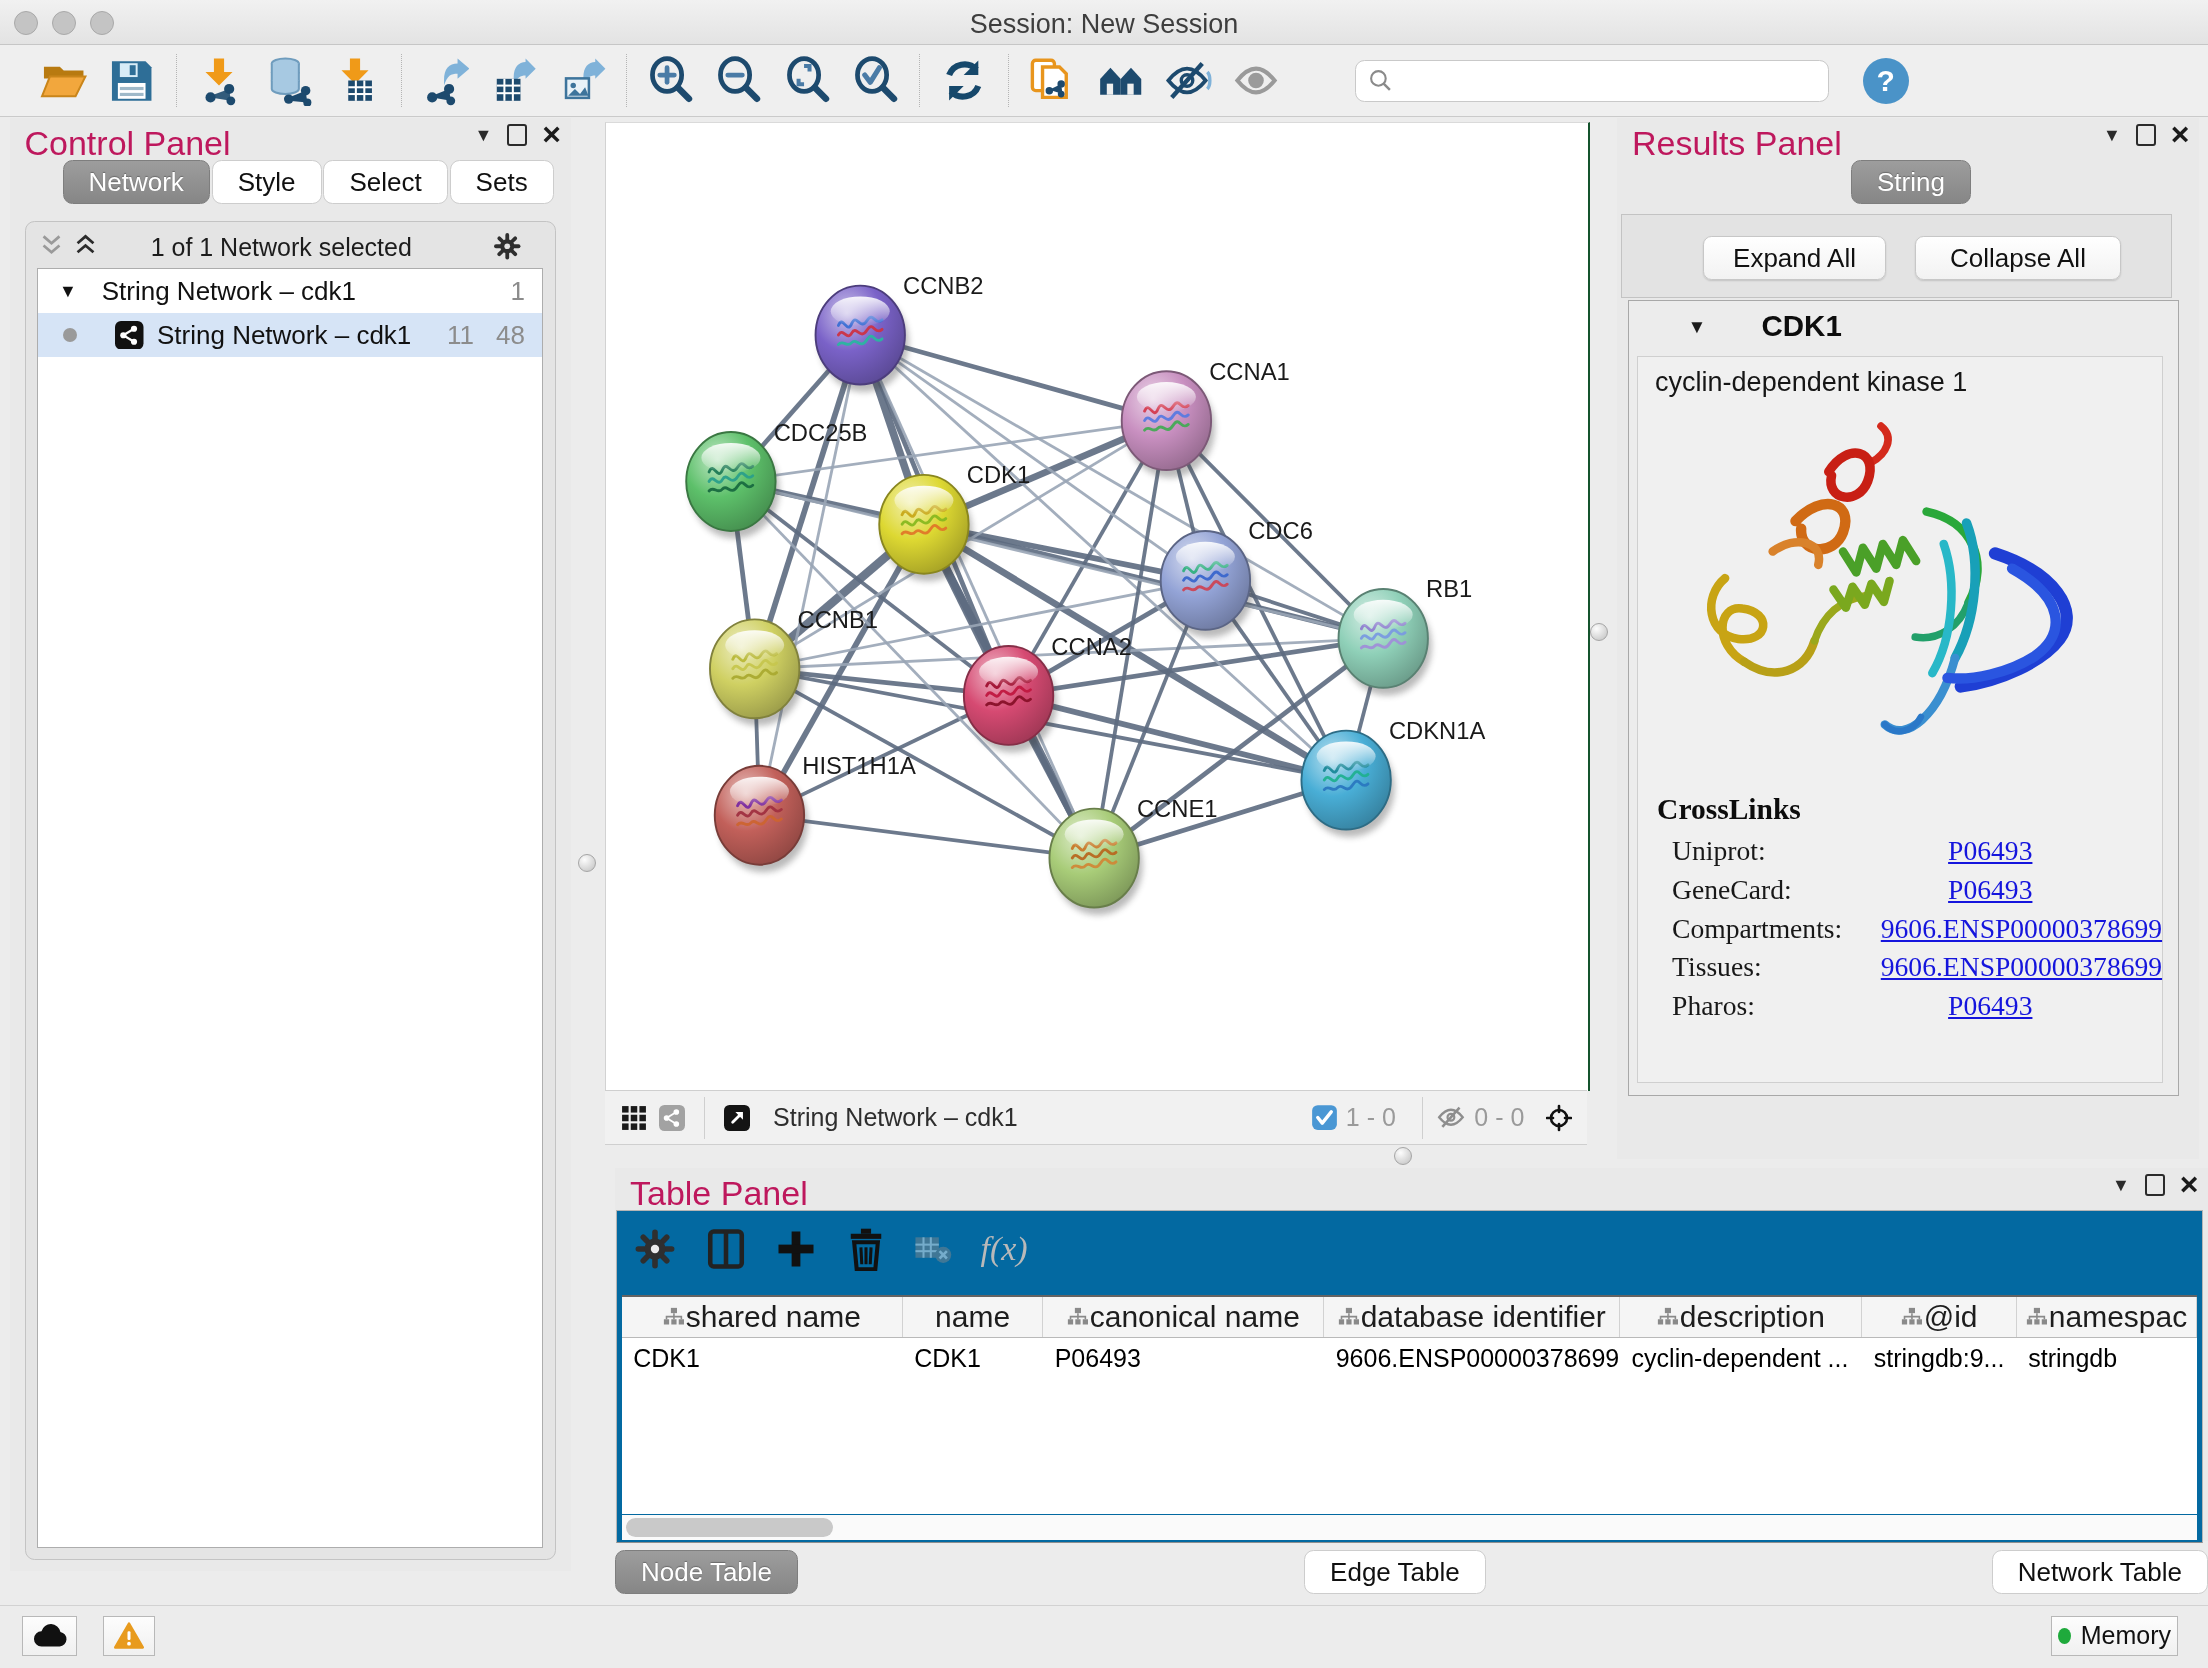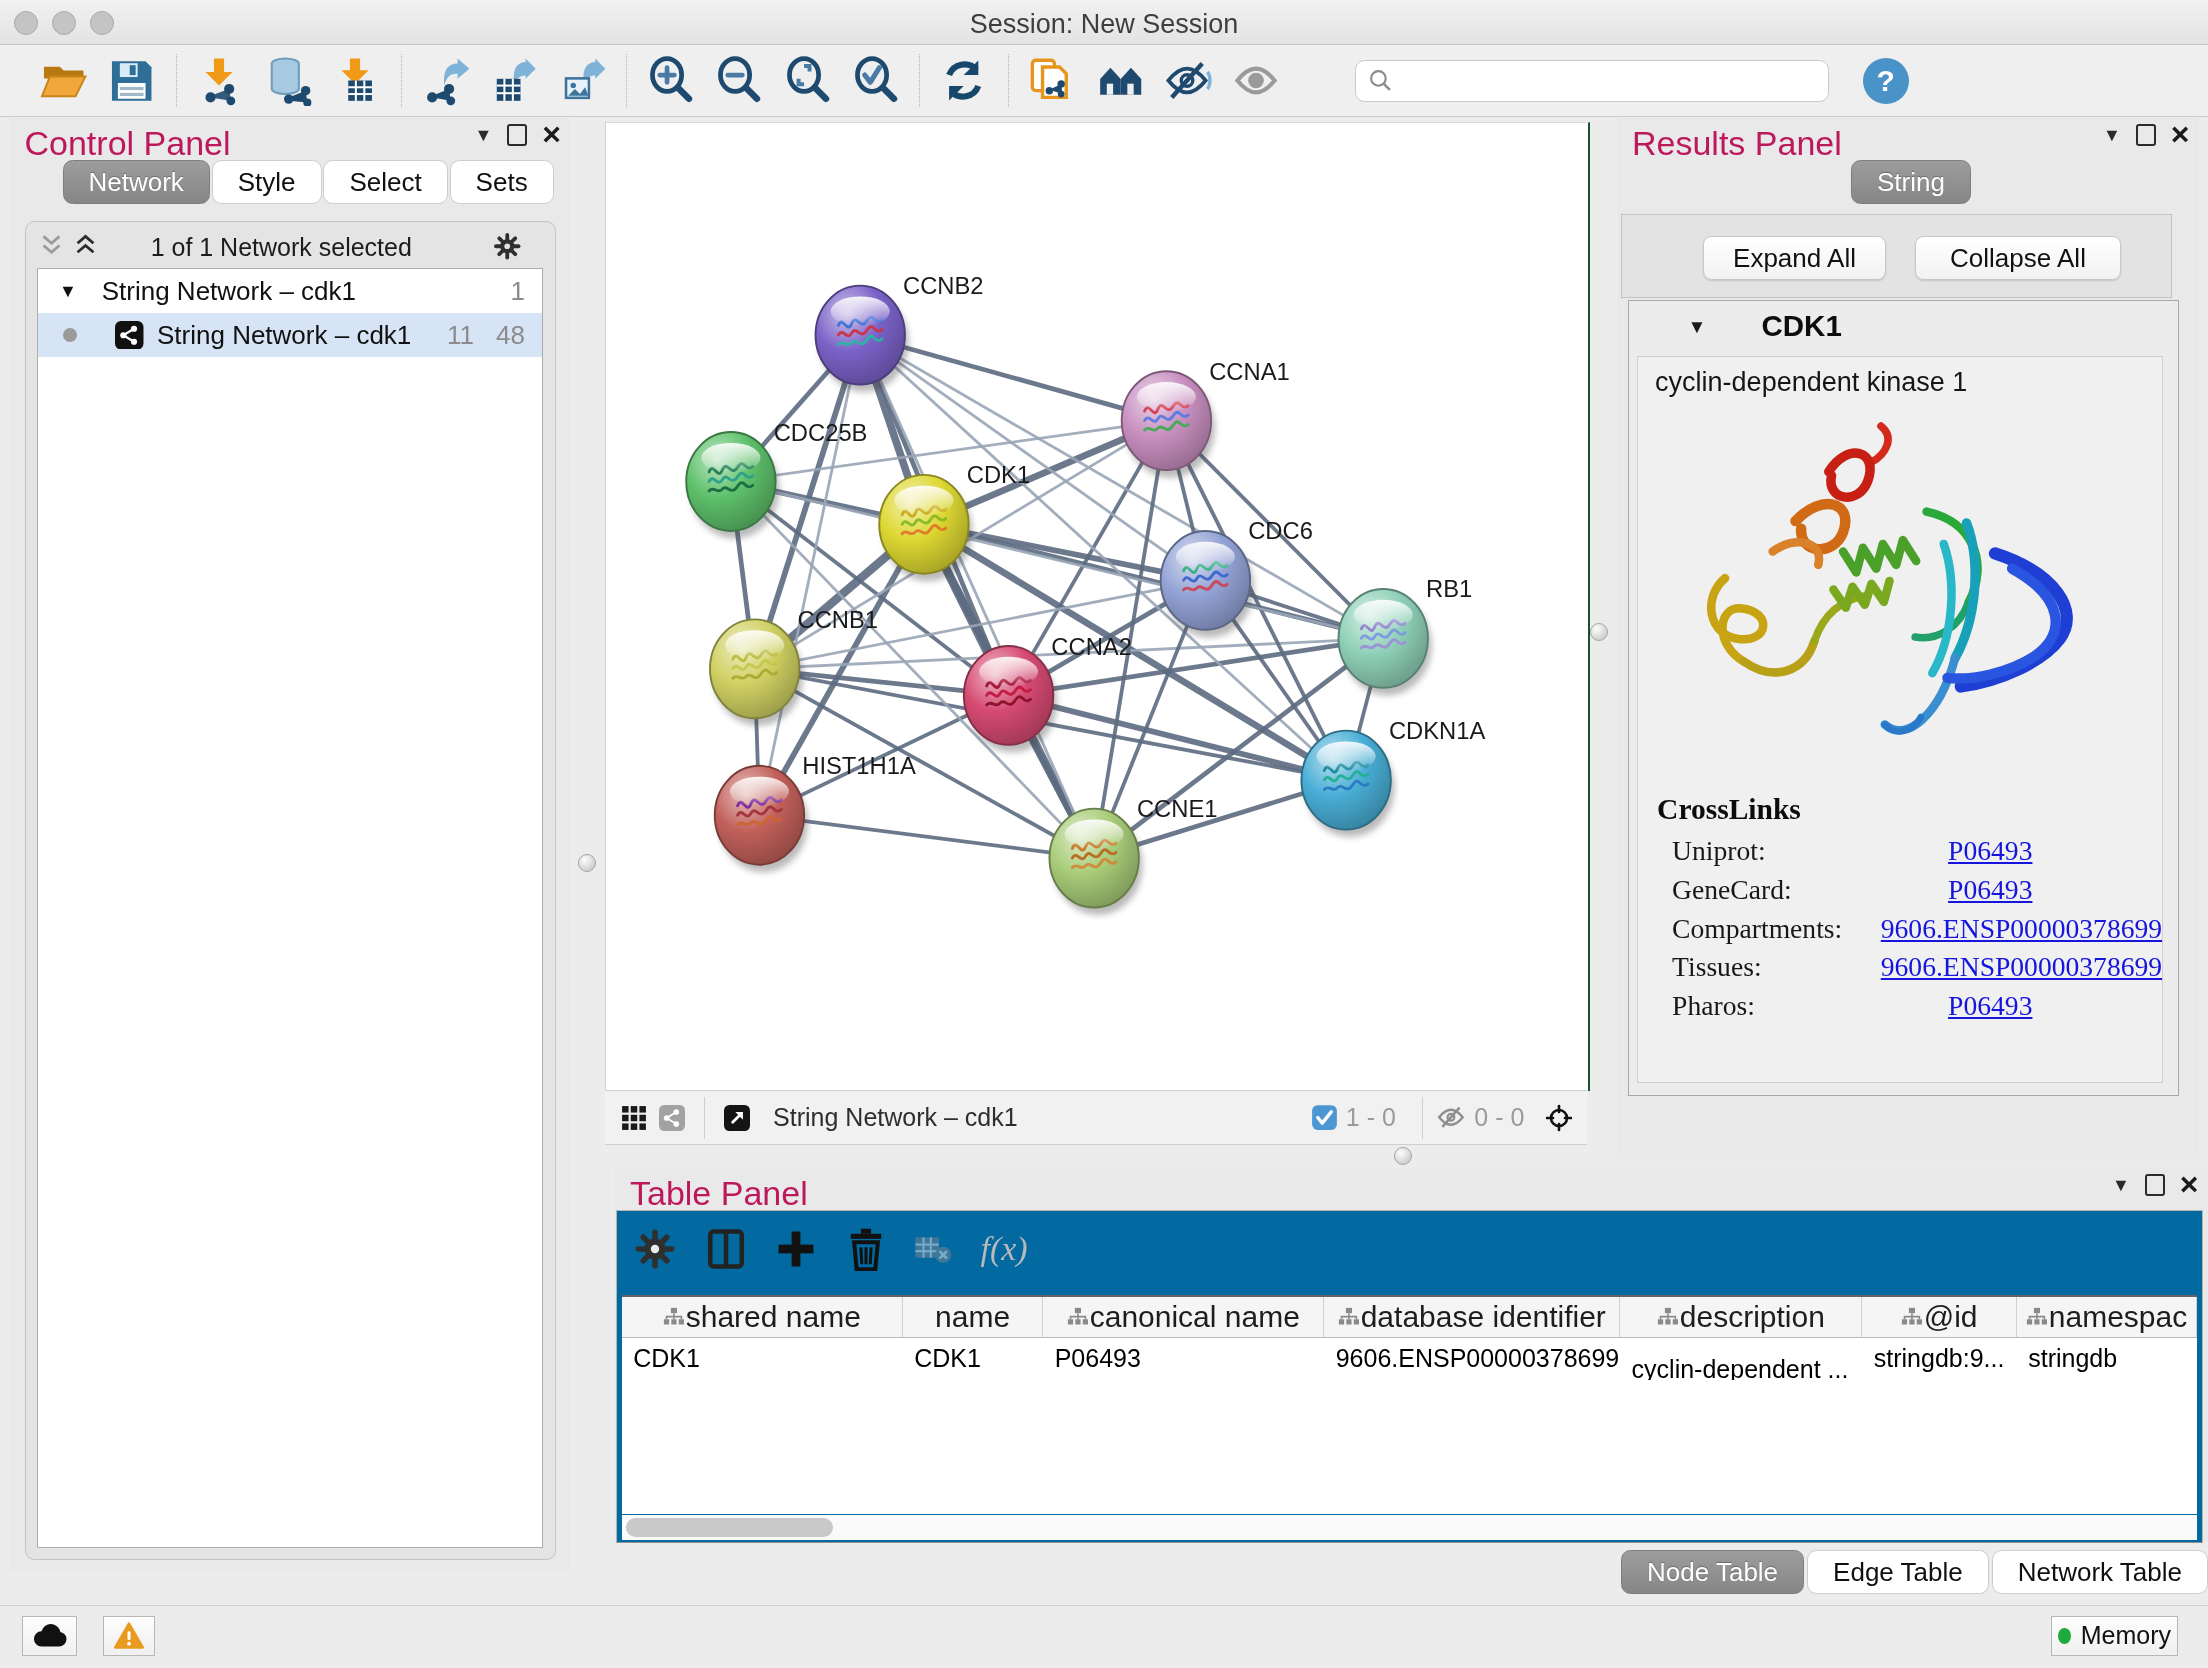--- a/index.html
+++ b/index.html
@@ -73,21 +73,21 @@
   #tp-box{position:absolute;left:1px;top:42px;width:1585px;height:331px;background:#0369a1;border:1px solid #b5b5b5;border-bottom:1.9px solid #8f8f8f;}
   #tp-toolbar{position:absolute;left:17px;top:7.6px;height:61px;display:flex;align-items:center;gap:28.5px;}
   #tp-fx{font-family:"Liberation Serif",serif;font-style:italic;font-size:34px;color:#b9b9b9;}
   #tp-table{position:absolute;left:4.8px;top:84px;right:4.8px;bottom:28.5px;background:#fff;border-top:2.9px solid #636363;overflow:hidden;}
   #tp-headrow{display:flex;height:40px;background:#f5f5f5;border-bottom:1px solid #b9b9b9;}
   .th{display:flex;align-items:center;justify-content:center;gap:2px;font-size:30px;color:#1d1d1d;border-right:1px solid #d2d2d2;box-sizing:border-box;overflow:hidden;white-space:nowrap;}
   #tp-datarow{display:flex;height:42px;background:#fff;}
   .td{font-size:25px;color:#000;padding:5.7px 0 0 11.4px;box-sizing:border-box;overflow:hidden;white-space:nowrap;}
   #tp-scroll{position:absolute;left:4.8px;right:4.8px;bottom:1.9px;height:25px;background:#fafafa;}
   #tp-thumb{position:absolute;left:3.8px;top:2.9px;width:207px;height:19px;background:#c9c9c9;border-radius:9.5px;}
-  #bottom-tabs{left:615px;top:1550px;width:1593px;height:48px;display:flex;justify-content:flex-end;gap:3px;}
+  #bottom-tabs{left:615px;top:1550px;width:1593px;height:48px;display:flex;justify-content:space-between;gap:3px;}
 
   
   #bottom-bar{left:0;top:1605px;width:2208px;height:63px;background:#ececec;border-top:1px solid #d2d2d2;}
   .bb-btn{position:absolute;top:9.5px;height:40px;background:linear-gradient(#fdfdfd,#f0f0f0);border:1.9px solid #b8b8b8;display:flex;align-items:center;justify-content:center;}
   #memory-btn{left:2051px;width:127px;gap:9.5px;font-size:25px;color:#111;}
   #memory-dot{width:16px;height:16px;border-radius:50%;background:#1faa3c;}
 
   .grip{position:absolute;width:16px;height:16px;border-radius:50%;background:radial-gradient(circle at 35% 30%,#fdfdfd,#bfbfbf);border:1px solid #a5a5a5;}
   text{font-family:"Liberation Sans",sans-serif;}
 </style>
@@ -869,21 +869,21 @@
                 </g>
               </svg>
               <span>namespac</span>
             </div>
           </div>
         <div id="tp-datarow">
             <div class="td" style="width: 282px;">CDK1</div>
             <div class="td" style="width: 141px;">CDK1</div>
             <div class="td" style="width: 282px;">P06493</div>
             <div class="td" style="width: 297px;">9606.ENSP00000378699</div>
-            <div class="td" style="width: 243px; margin-top: 11px;">cyclin-dependent ...</div>
+            <div class="td" style="width: 243px;">cyclin-dependent ...</div>
             <div class="td" style="width: 155px;">stringdb:9...</div>
             <div class="td" style="width: 181px;">stringdb</div>
           </div>
       </div>
       <div id="tp-scroll">
           <div id="tp-thumb"></div>
         </div>
     </div>
   </div>
 

